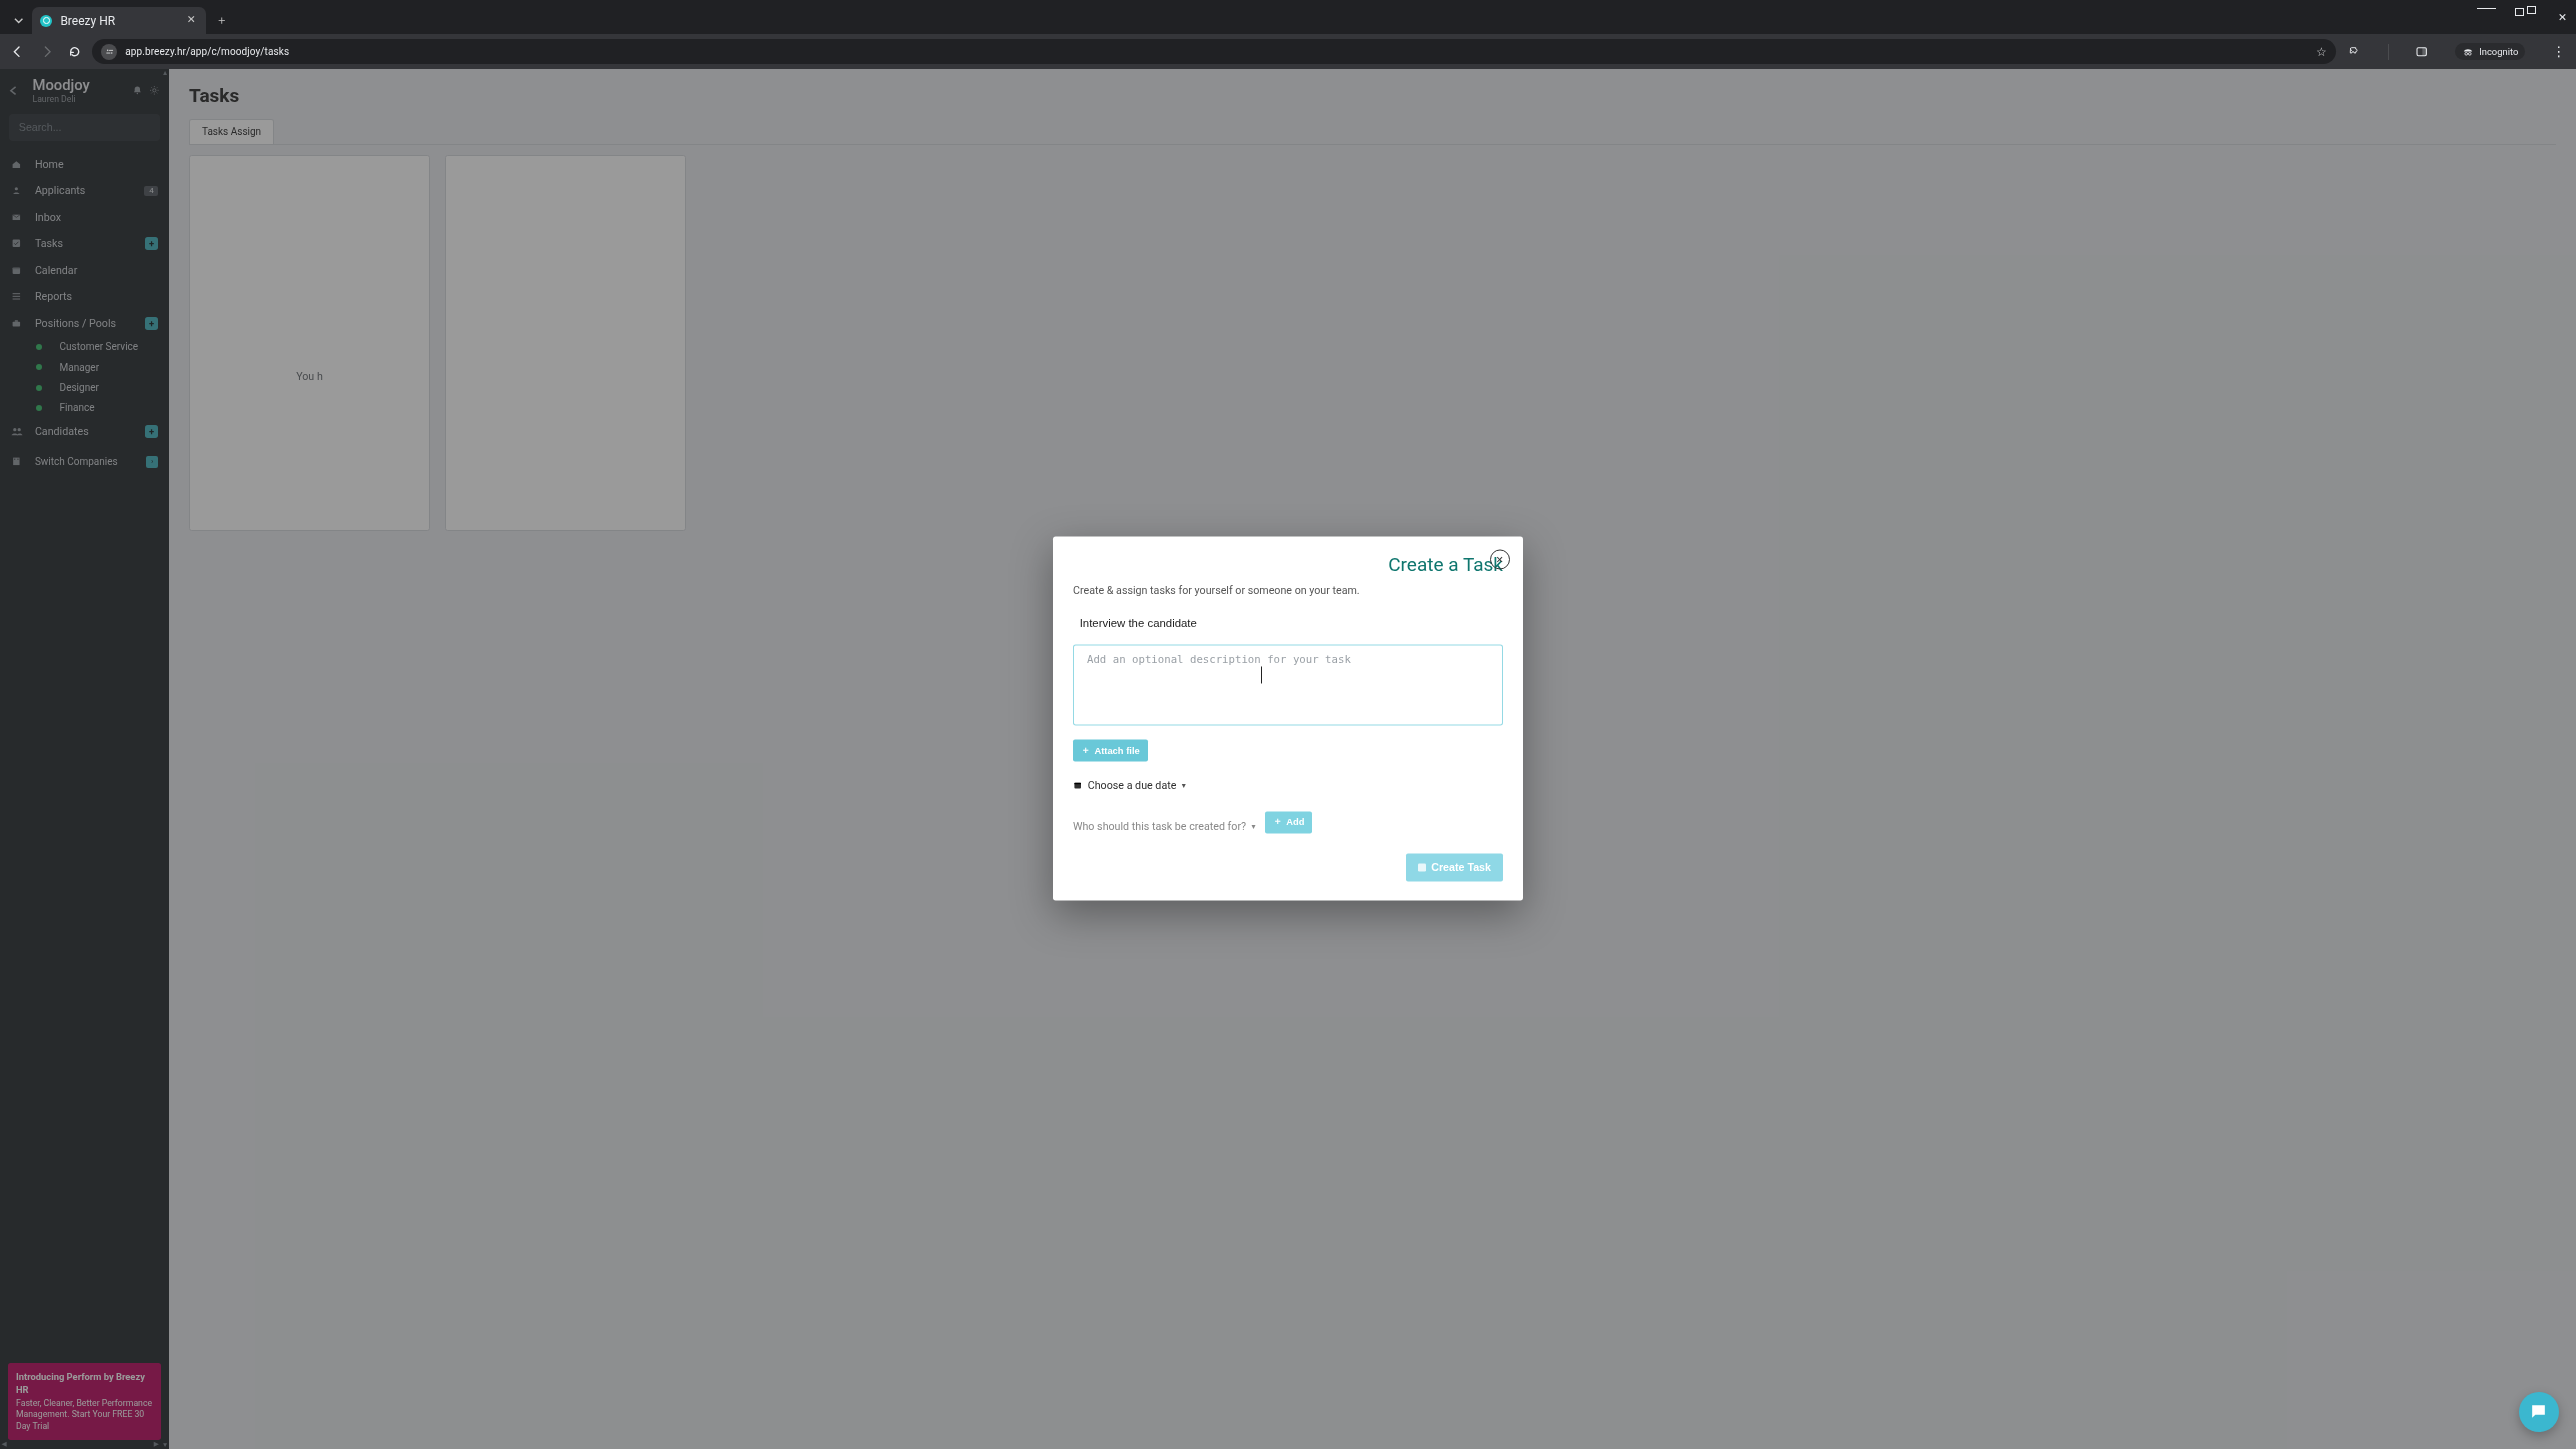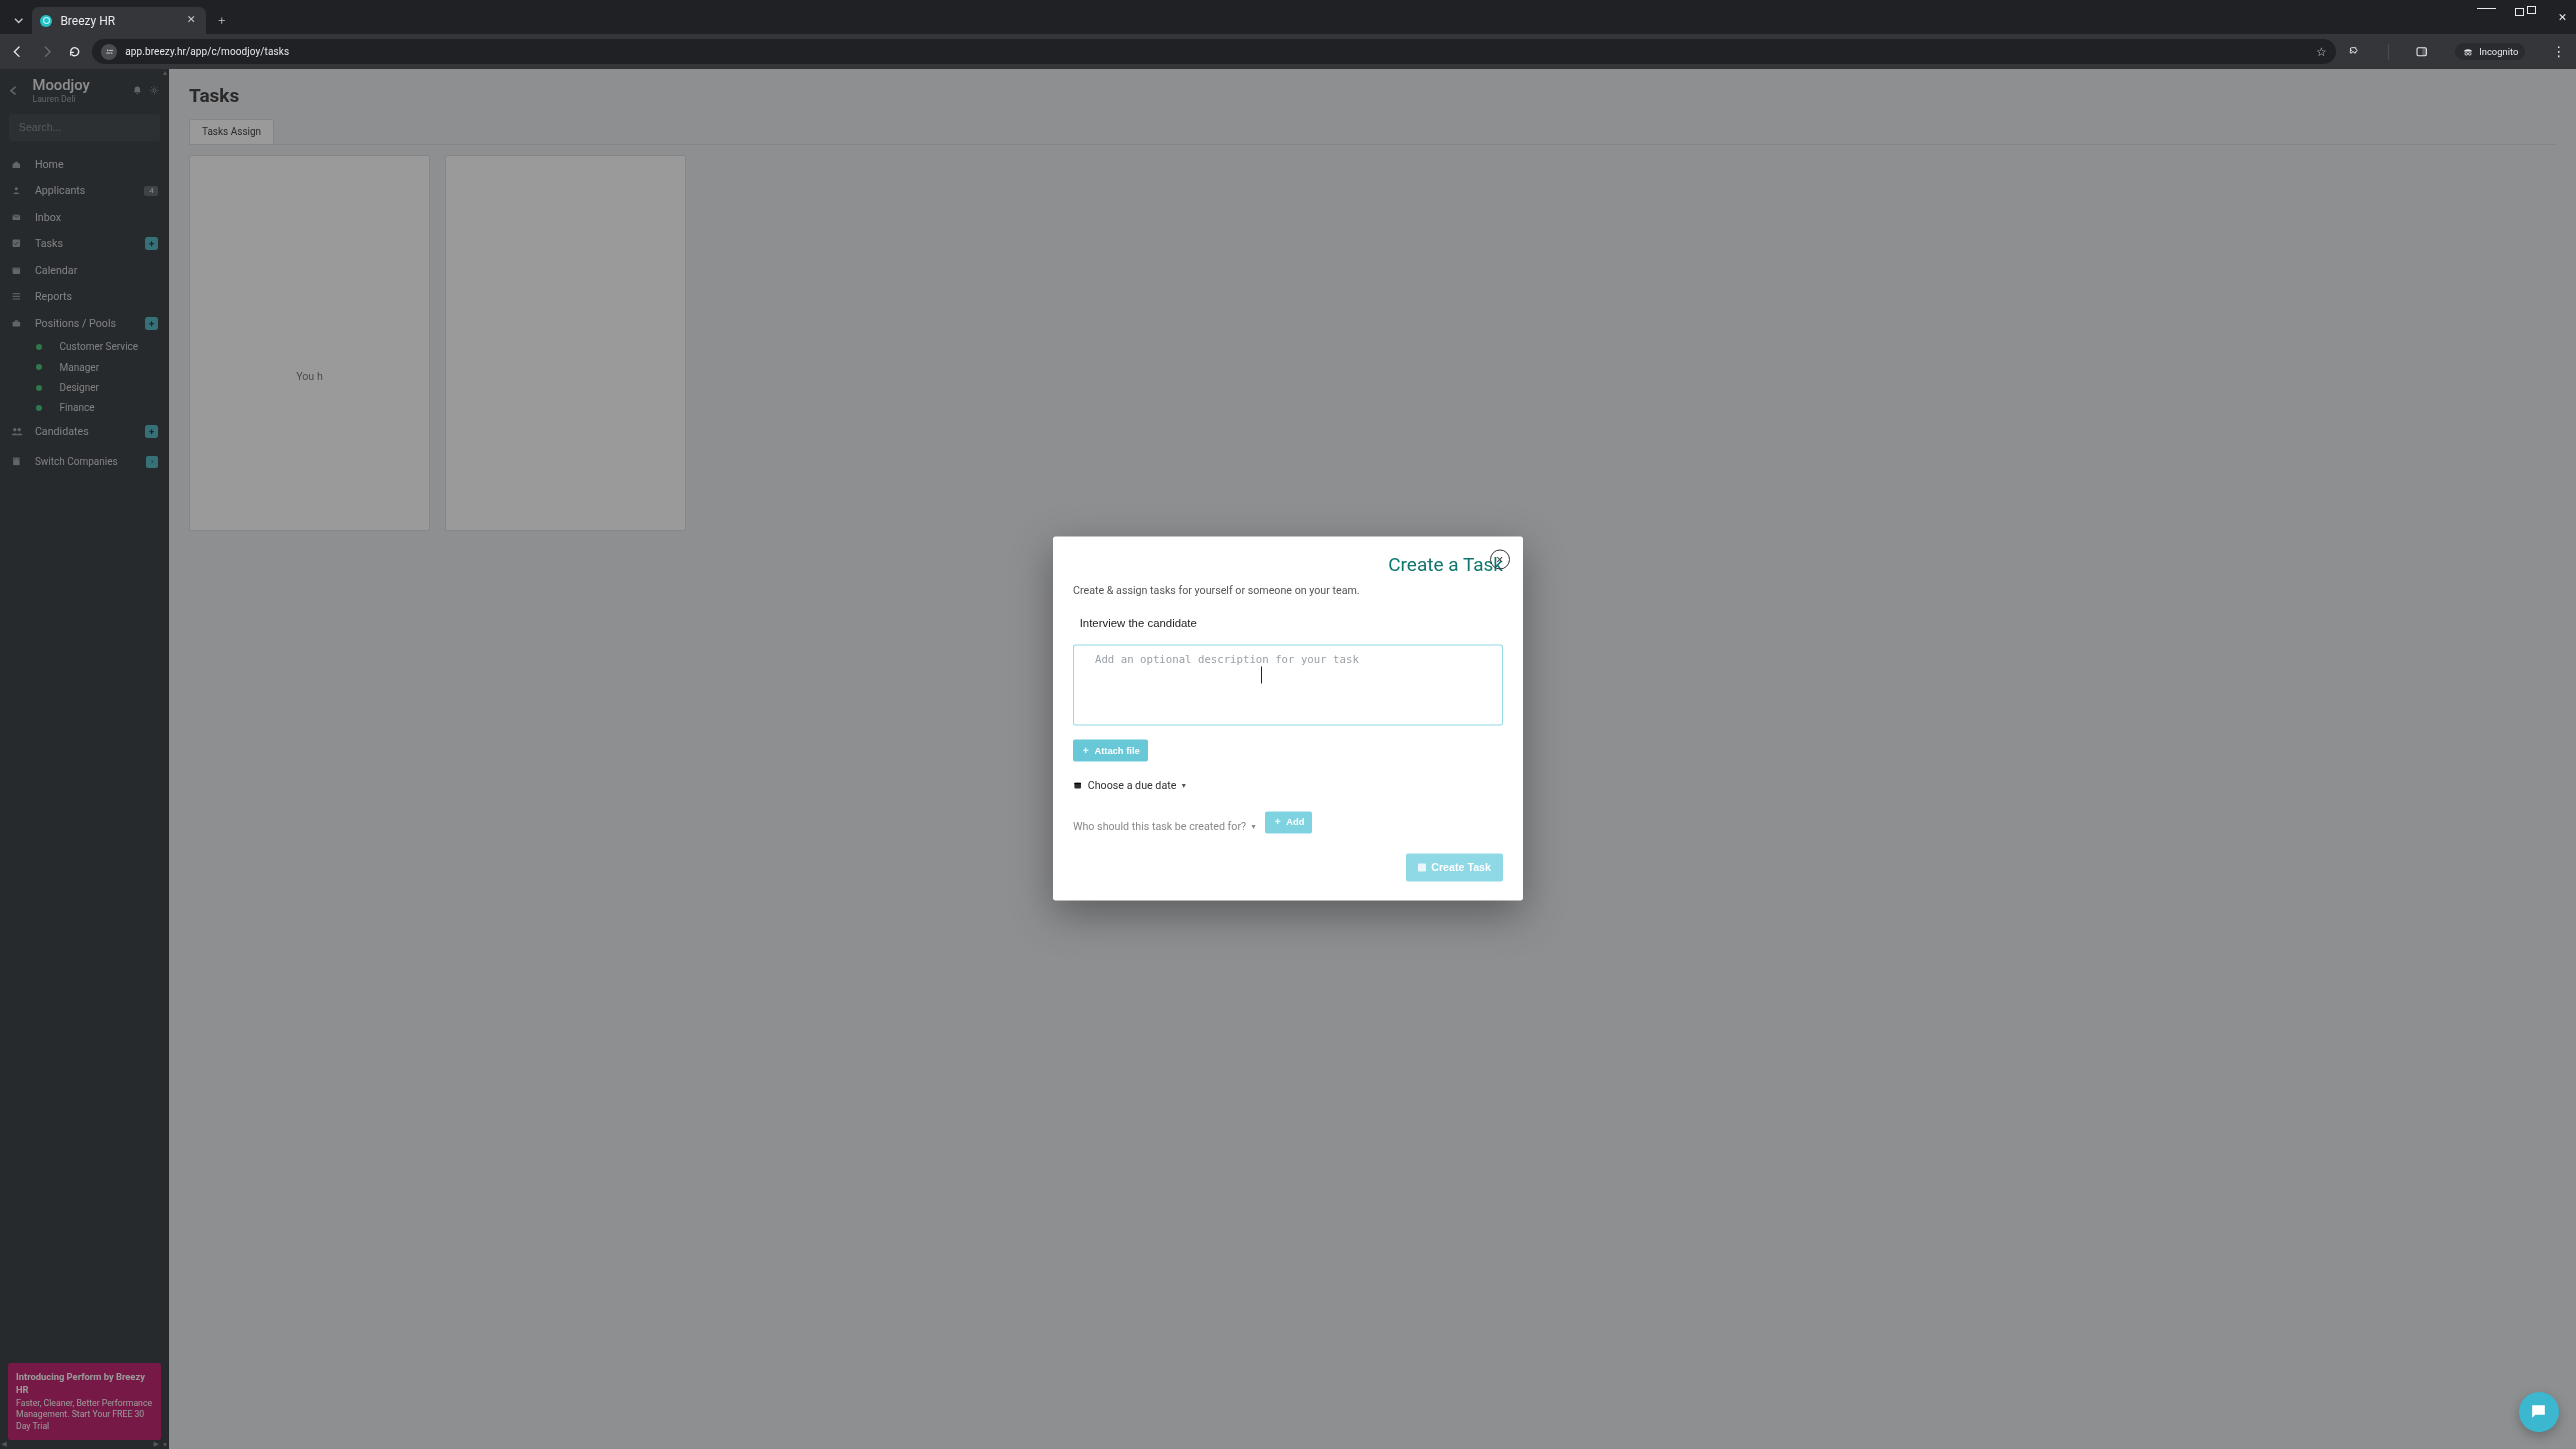--- a/index.html
+++ b/index.html
@@ -112,21 +112,21 @@
   
   .dim { position: absolute; inset: 0; background: rgba(30,30,30,.45); }
 
   
   .modal { position: absolute; left: 50%; top: 46%; transform: translate(-50%, -46%); width: 470px; background:#fff; border-radius: 2.7px; box-shadow: 0 13.4px 40px rgba(0,0,0,.35); padding: 17.4px 20px 19px; }
   .modal-close { position:absolute; right: 13.4px; top: 13.4px; width: 20px; height: 20px; border: 1px solid #333; border-radius: 50%; display:flex; align-items:center; justify-content:center; cursor:pointer; font-size:9.4px; color:#333; }
   .modal h2 { font-size: 19px; color:#0f766e; font-weight: 400; margin-bottom: 8px; text-align: right; }
   .modal .lead { font-size: 10.7px; color:#555; margin-bottom: 14.8px; }
   .task-title-input { width: 100%; border: none; padding: 5.4px 2.7px 5.4px 6.7px; font-size: 11.4px; color:#222; background: transparent; outline: none; }
 
-  .desc { width: 100%; min-height: 81px; resize: none; border: 1.3px solid #5fc7d7ab; border-radius: 2.7px; font-size: 10.7px; padding: 8px 21px; color:#333; outline: none; background:#fff; }
+  .desc { width: 100%; min-height: 81px; resize: none; border: 1.3px solid #5fc7d7ab; border-radius: 2.7px; font-size: 10.7px; padding: 8px 13px; color:#333; outline: none; background:#fff; }
   .desc::placeholder { color:#9aa0a6; }
   .caret-cursor { position:absolute; width: 1px; height: 17.4px; background:#222; }
 
   .attach { display:inline-flex; align-items:center; gap:4px; background:#69c8d8; color:#fff; font-weight:600; font-size:9.4px; border:none; border-radius:2px; padding:4.7px 8px; margin-top: 10.7px; cursor:pointer; }
 
   .due { margin-top: 17.4px; display:flex; align-items:center; gap:5.4px; color:#2f2f2f; font-size:10.7px; cursor:pointer; }
   .due .cal { font-size:9.4px; }
   .due .car { font-size:8px; color:#555; }
 
   .assign-row { margin-top: 19px; display:flex; align-items:flex-end; gap:9.4px; }

